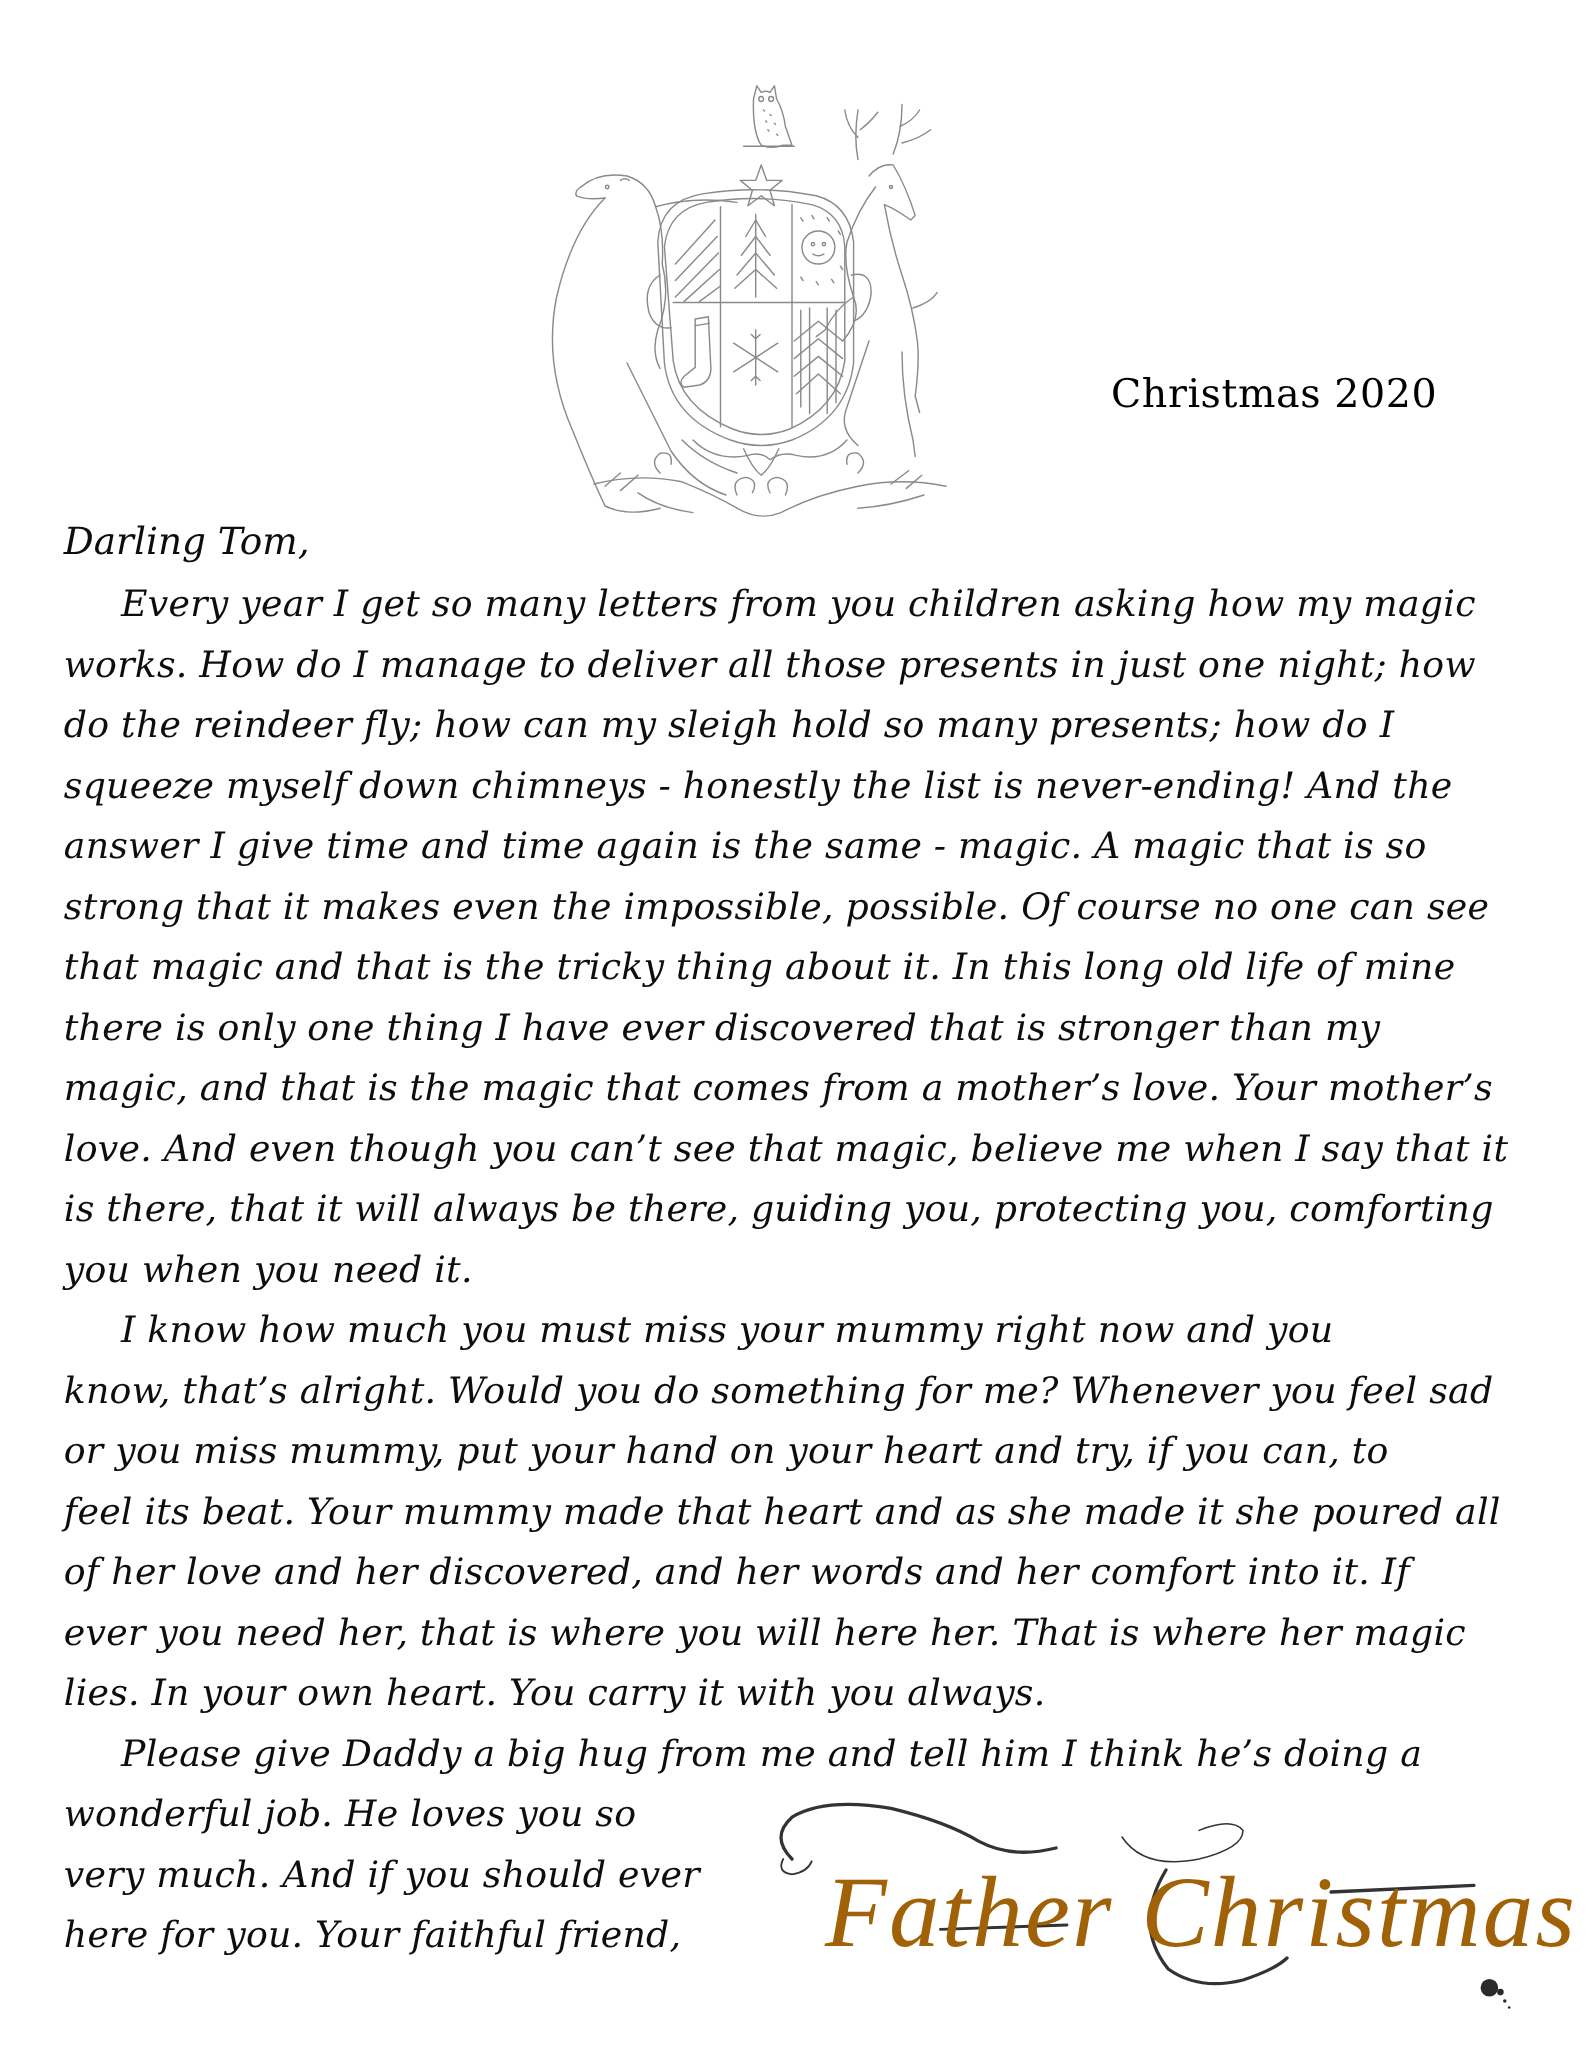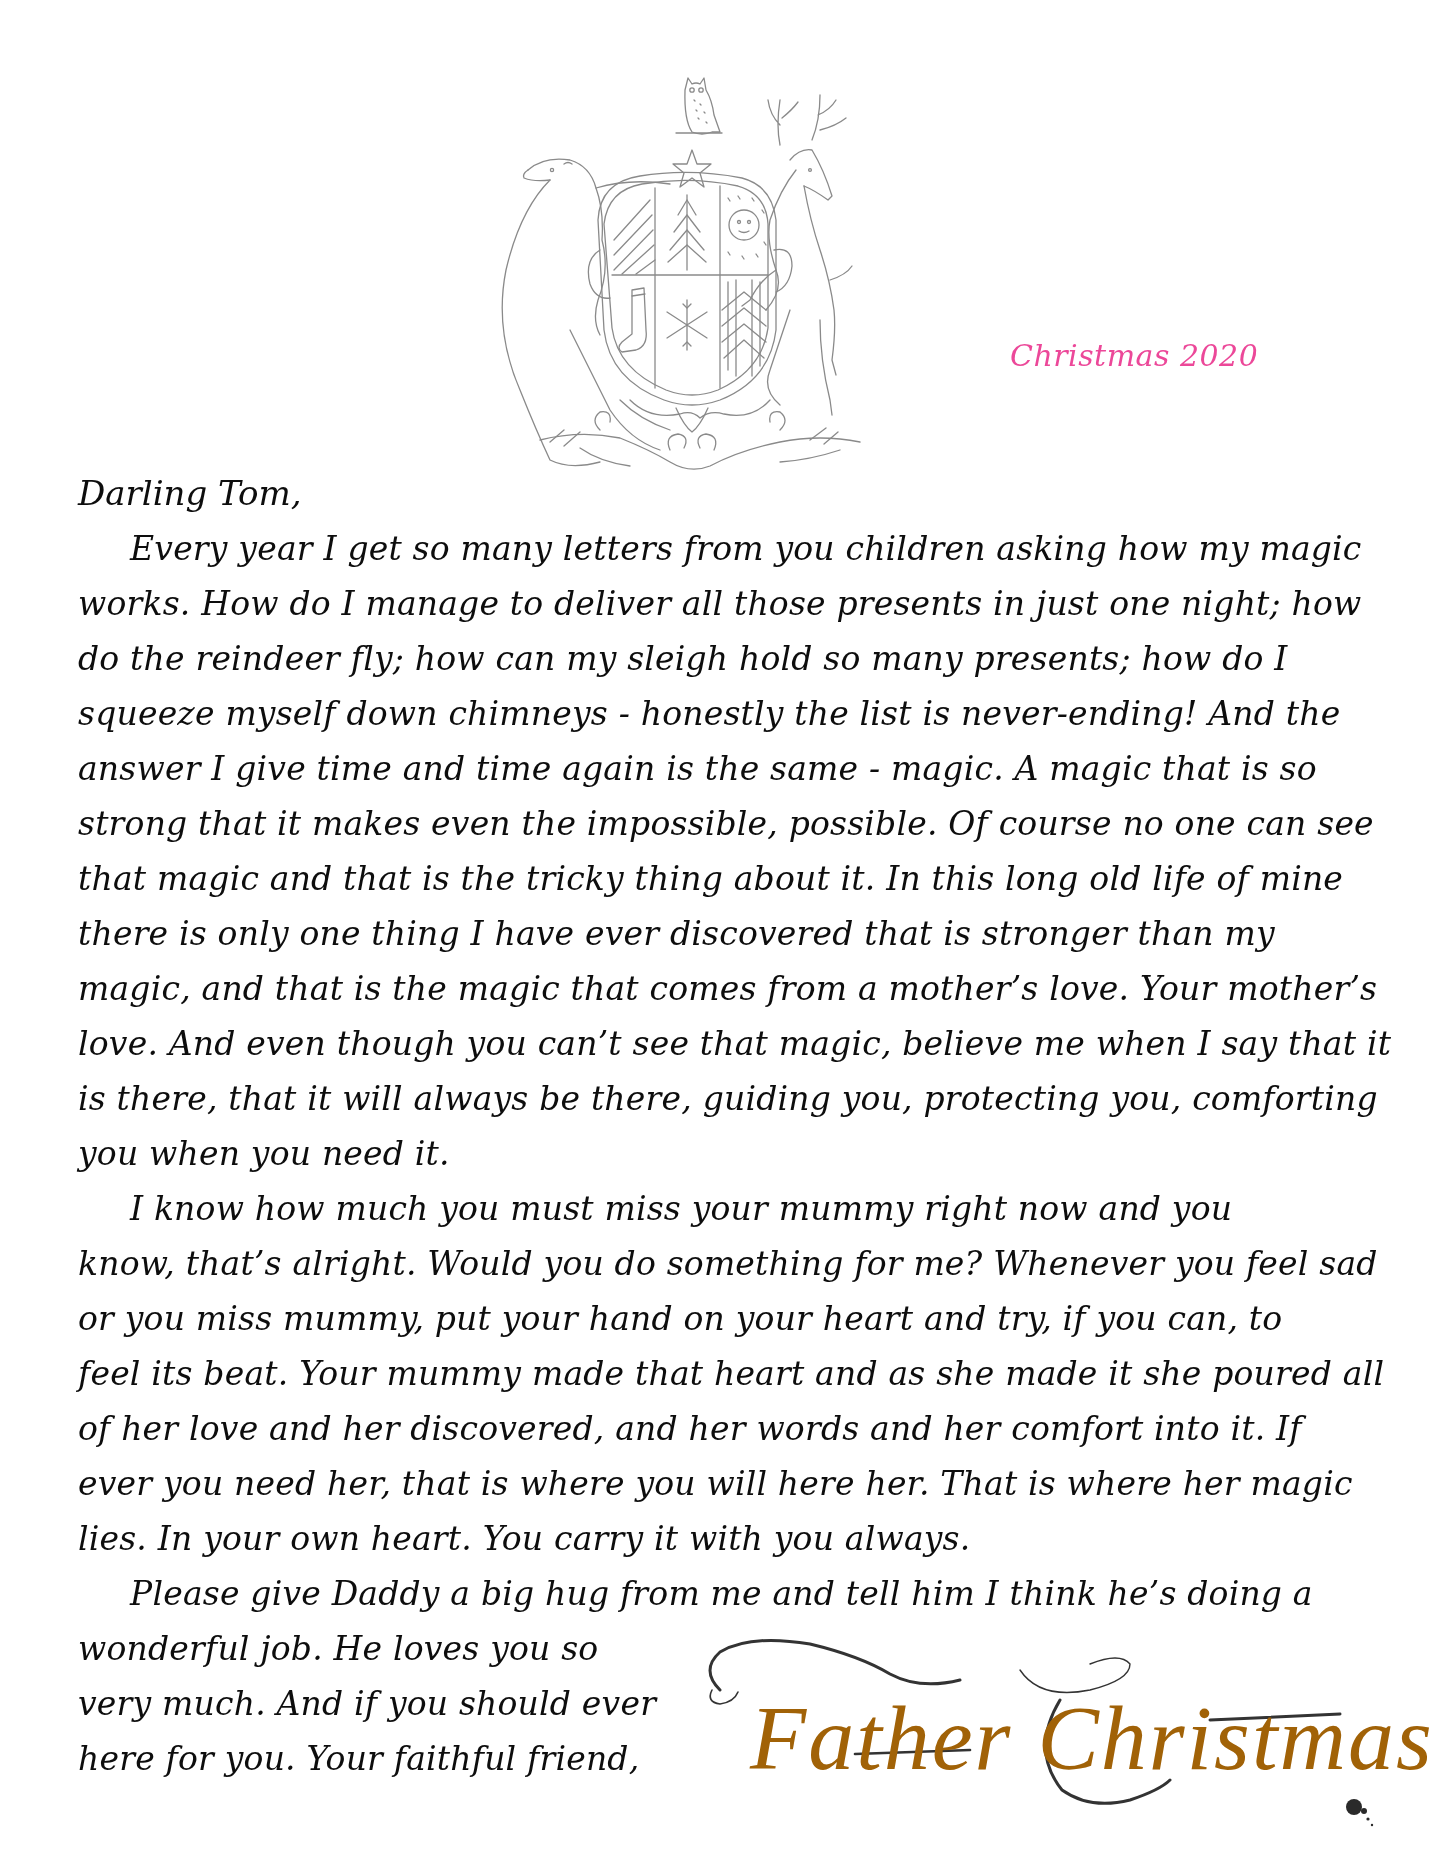--- a/index.html
+++ b/index.html
@@ -1,21 +1,21 @@
 <!DOCTYPE html>
 <html><head>
 <meta charset="utf-8">
 <style>
   html, body { margin: 0; padding: 0; background: #ffffff; }
   body { width: 1445px; height: 1860px; position: relative; overflow: hidden; }
   .page { position: absolute; left: 0; top: 0; width: 1445px; height: 1860px; background: #ffffff; }
   .crest { position: absolute; left: 480px; top: 70px; width: 450px; height: 415px; }
   .crest svg { width: 100%; height: 100%; }
-  .date { position: absolute; left: 1010px; top: 338px; font-family: "DejaVu Serif", serif; font-style: italic; font-size: 30px; color: #ec4899; letter-spacing: 0.5px; white-space: nowrap; }
-  .letter { position: absolute; left: 58px; top: 466px; width: 1350px; font-family: "DejaVu Serif", serif; font-style: italic; color: #0d0d0d; margin-left: 20px; }
+  .date { position: absolute; left: 1010px; top: 338px; font-family: "DejaVu Serif", serif; font-size: 36px; color: #000000; letter-spacing: 0.5px; white-space: nowrap; }
+  .letter { position: absolute; left: 58px; top: 466px; width: 1350px; font-family: "DejaVu Serif", serif; font-style: italic; color: #0d0d0d; }
   .line { height: 55px; line-height: 55px; font-size: 33px; white-space: nowrap; letter-spacing: 0.2px; }
   .line.indent { padding-left: 52px; }
   .greeting { height: 55px; line-height: 55px; font-size: 34px; white-space: nowrap; }
   .signature { position: absolute; left: 690px; top: 1630px; width: 730px; height: 200px; }
   .signature svg { width: 100%; height: 100%; }
   .sig-text { position: absolute; left: 60px; top: 55px; font-family: "Liberation Serif", serif; font-style: italic; font-size: 92px; color: #a16207; letter-spacing: 2px; white-space: nowrap; font-weight: 400; }
 </style>
 </head>
 <body>
 

